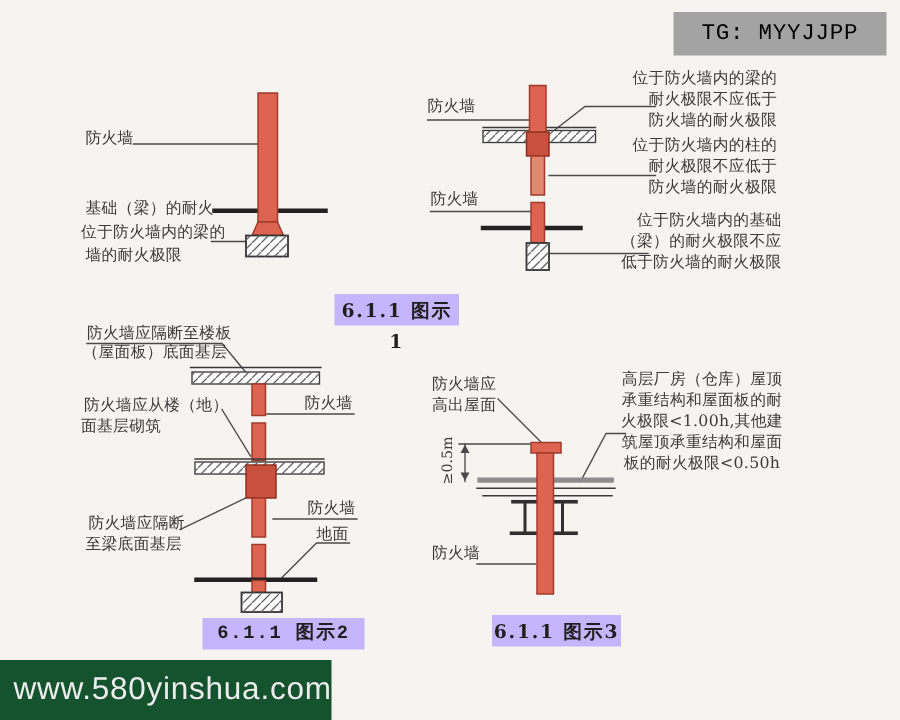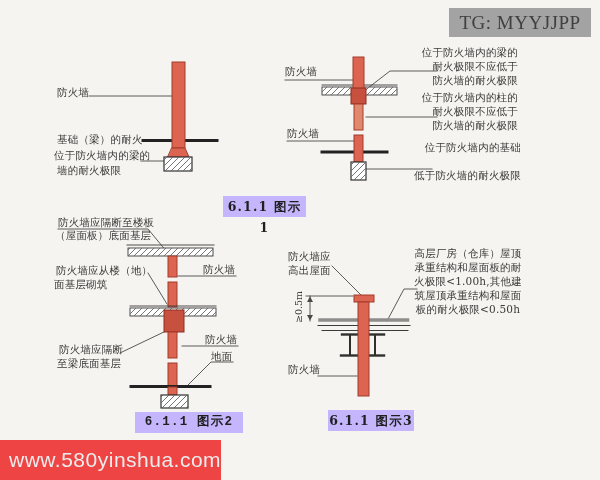--- a/index.html
+++ b/index.html
@@ -15,27 +15,27 @@
   }
   .t.ra{text-align:right;}
   .t.ctr{text-align:center;white-space:nowrap;}
   .cap{
     position:absolute;background:#c4b5fd;color:#1f1f1f;
     font-size:12.5px;font-weight:bold;letter-spacing:1.2px;
     text-align:center;line-height:21px;
   }
   .wm-tg{
     position:absolute;left:449px;top:8px;width:142px;height:29px;
-    background:#a3a3a3;color:#404040;
-    font-family:Liberation Serif, serif;font-size:19px;line-height:29px;
+    background:#a3a3a3;color:#000000;
+    font-family:Liberation Mono, monospace;font-size:15px;line-height:29px;
     text-align:center;letter-spacing:.5px;
   }
   .wm-site{
     position:absolute;left:0;top:440px;width:221px;height:40px;
-    background:#ef4444;color:#ececec;box-sizing:border-box;
+    background:#14532d;color:#ececec;box-sizing:border-box;
     font-family:"Liberation Sans",sans-serif;font-size:21px;line-height:40px;
     padding-left:9px;letter-spacing:.5px;
   }
   .dim{
     position:absolute;left:293px;top:323px;
     transform:rotate(-90deg);transform-origin:0 0;
     font-size:9.5px;color:#3a3a3a;white-space:nowrap;
   }
 </style>
 </head>
@@ -151,20 +151,21 @@
 
   <div class="t" style="left:285px;top:65px;">防火墙</div>
   <div class="t" style="left:287px;top:127px;">防火墙</div>
   <div class="t ra" style="right:82px;top:46px;margin-left:28px;">位于防火墙内的梁的</div>
   <div class="t ra" style="right:82px;top:60px;">耐火极限不应低于</div>
   <div class="t ra" style="right:82px;top:74px;">防火墙的耐火极限</div>
   <div class="t ra" style="right:82px;top:91px;">位于防火墙内的柱的</div>
   <div class="t ra" style="right:82px;top:105px;">耐火极限不应低于</div>
   <div class="t ra" style="right:82px;top:119px;">防火墙的耐火极限</div>
   <div class="t ra" style="right:79px;top:141px;">位于防火墙内的基础</div>
+  <div class="t ra" style="right:79px;top:155px;">（梁）的耐火极限不应</div>
   <div class="t ra" style="right:79px;top:169px;">低于防火墙的耐火极限</div>
 
   <div class="t" style="left:58px;top:216px;">防火墙应隔断至楼板</div>
   <div class="t" style="left:55px;top:229px;">（屋面板）底面基层</div>
   <div class="t" style="left:56px;top:264px;">防火墙应从楼（地）</div>
   <div class="t" style="left:54px;top:278px;">面基层砌筑</div>
   <div class="t" style="left:203px;top:263px;">防火墙</div>
   <div class="t" style="left:205px;top:333px;">防火墙</div>
   <div class="t" style="left:211px;top:350px;">地面</div>
   <div class="t" style="left:59px;top:343px;">防火墙应隔断</div>

